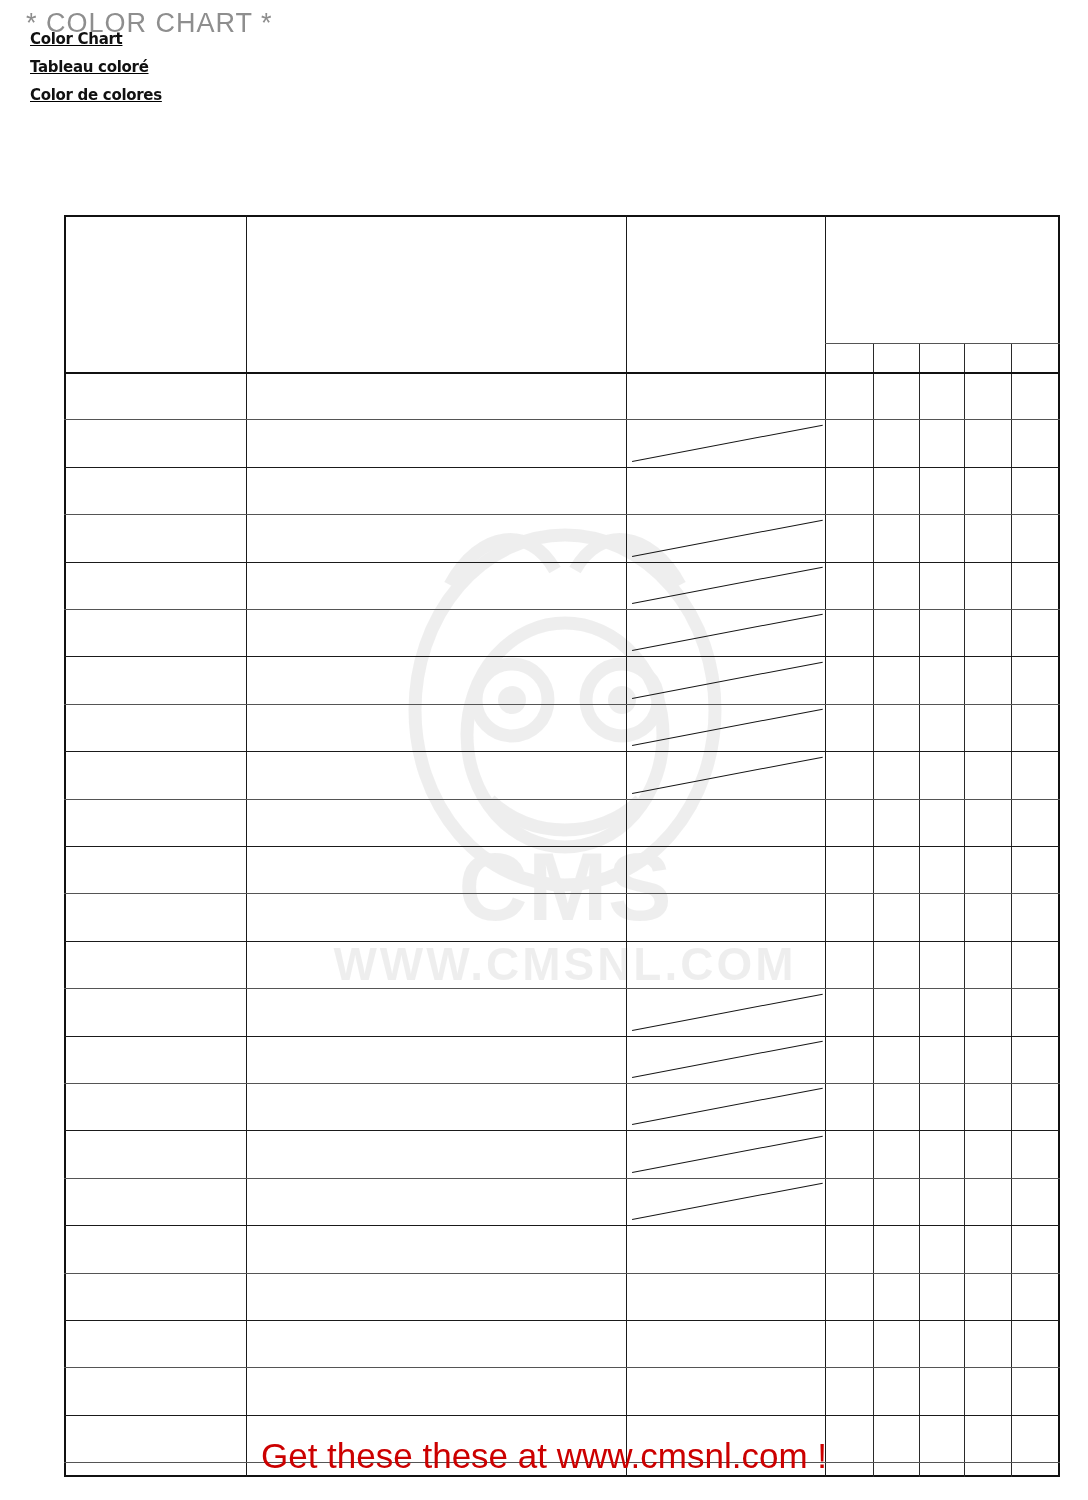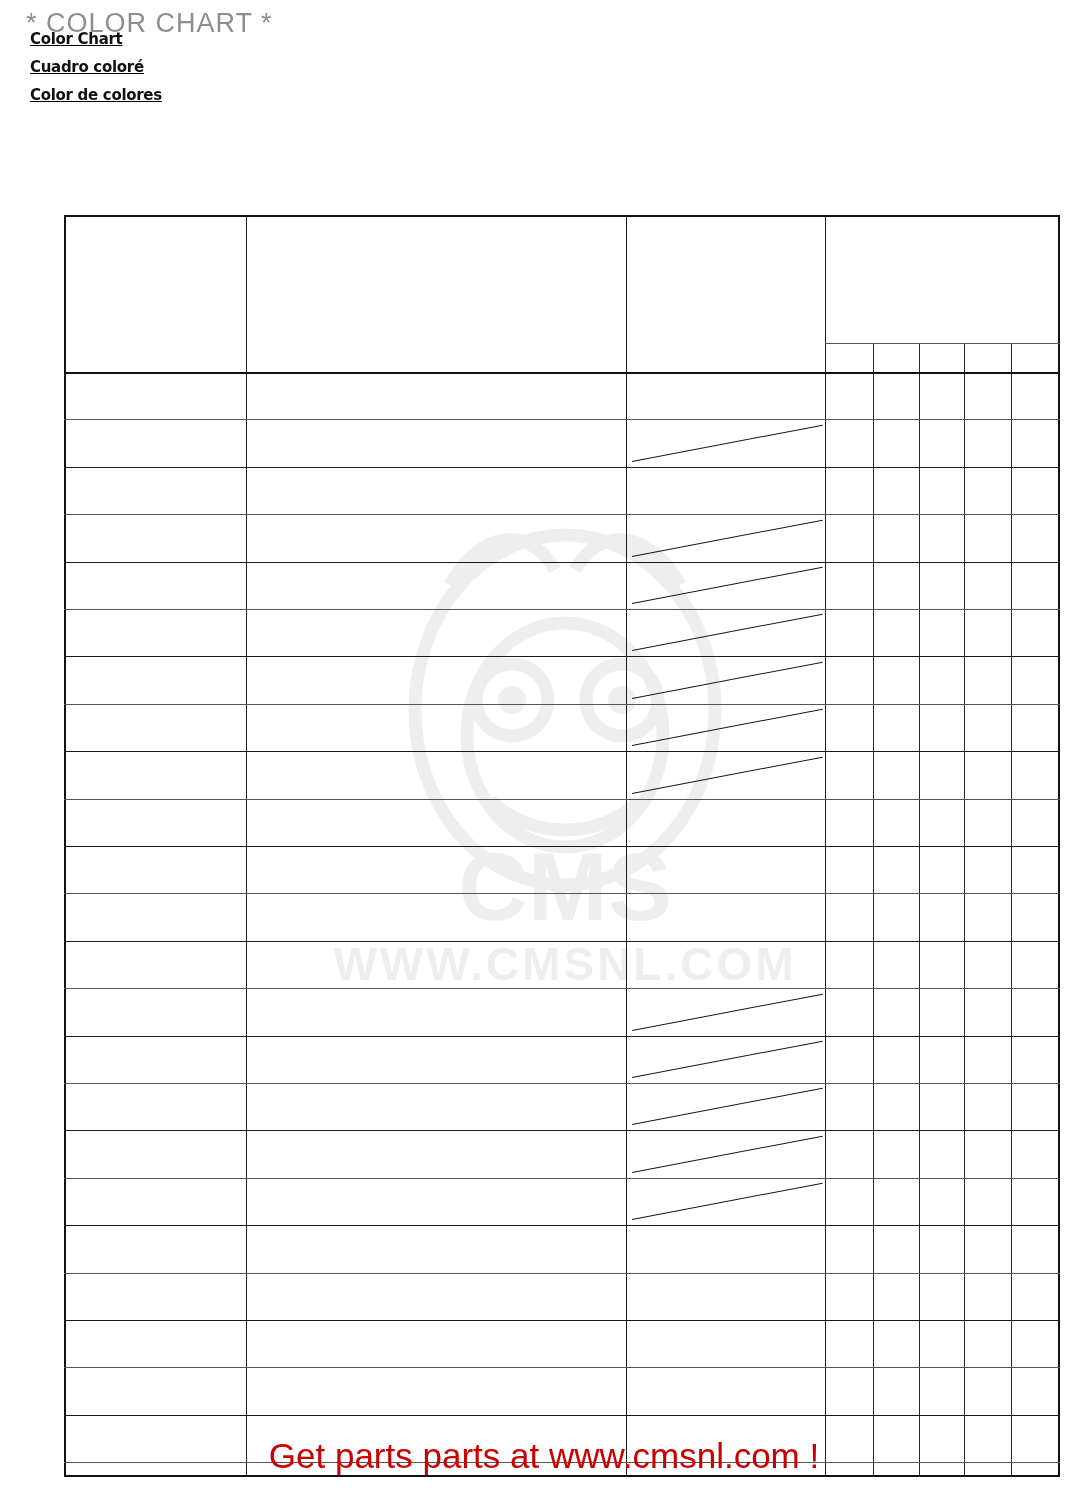--- a/index.html
+++ b/index.html
@@ -147,21 +147,21 @@
     white-space: nowrap;
   }
 </style>
 </head>
 <body>
 
 <div id="page-title-ghost">* COLOR CHART *</div>
 
 <div id="header-block">
   <div class="hdr-line">Color Chart</div>
-  <div class="hdr-line">Cuadro coloré</div>
+  <div class="hdr-line">Tableau coloré</div>
   <div class="hdr-line">Color de colores</div>
 </div>
 
 <div id="watermark">
   <svg viewBox="0 0 470 520" xmlns="http://www.w3.org/2000/svg">
     <g fill="none" stroke="#4a4a4a" stroke-width="13">
       <ellipse cx="235" cy="210" rx="150" ry="175"></ellipse>
       <ellipse cx="235" cy="235" rx="98" ry="112"></ellipse>
       <circle cx="182" cy="200" r="36"></circle>
       <circle cx="292" cy="200" r="36"></circle>
@@ -298,13 +298,13 @@
       <div class="cell desc" style="left: 196px; top: 928.4px;"></div>
       <div class="diag" style="left: 568px; top: 956.8px; width: 194.438px; transform: rotate(-10.7898deg);"></div>
       <div class="cell mark" style="left: 761px; width: 48px; top: 929.4px;"></div>
       <div class="cell num" style="left: 10px; width: 141px; top: 975.8px;"></div>
       <div class="cell desc" style="left: 196px; top: 975.8px;"></div>
       <div class="diag" style="left: 568px; top: 1004.2px; width: 194.438px; transform: rotate(-10.7898deg);"></div>
       <div class="cell mark" style="left: 761px; width: 48px; top: 976.8px;"></div>
     </div>
 </div>
 
-<div id="cms-footer">Get parts parts at www.cmsnl.com !</div>
+<div id="cms-footer">Get these these at www.cmsnl.com !</div>
 
 </body></html>

